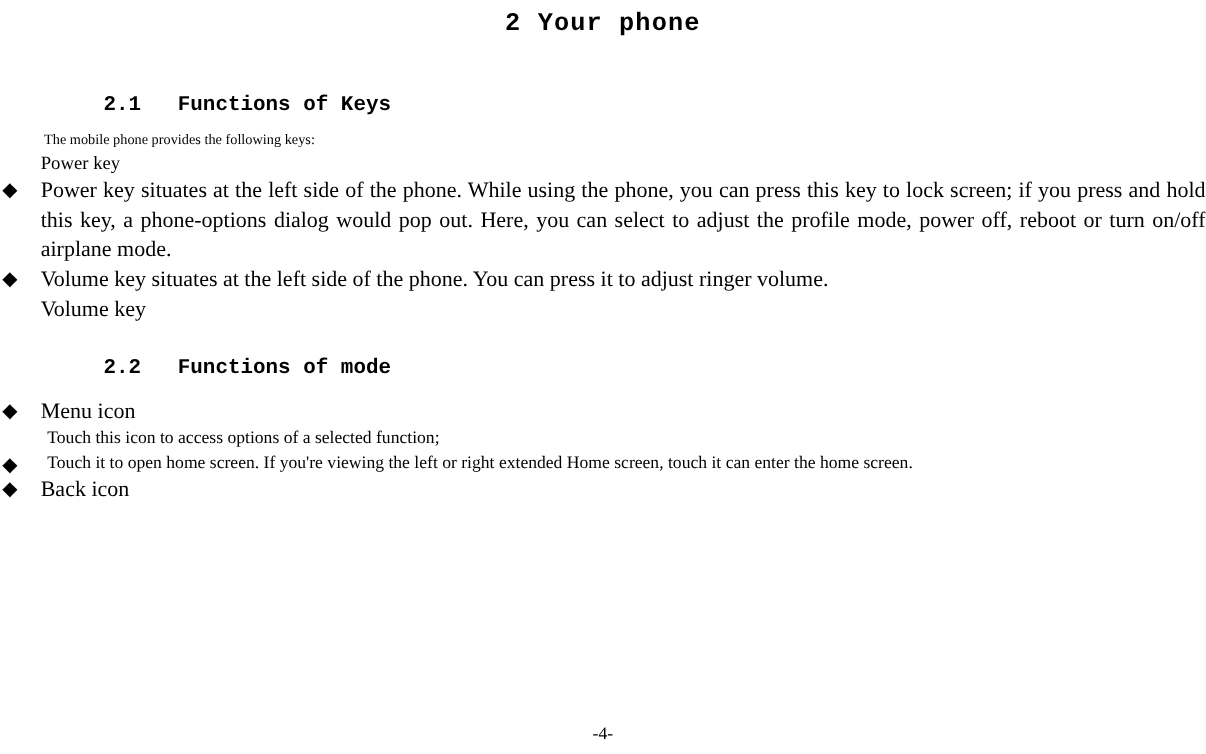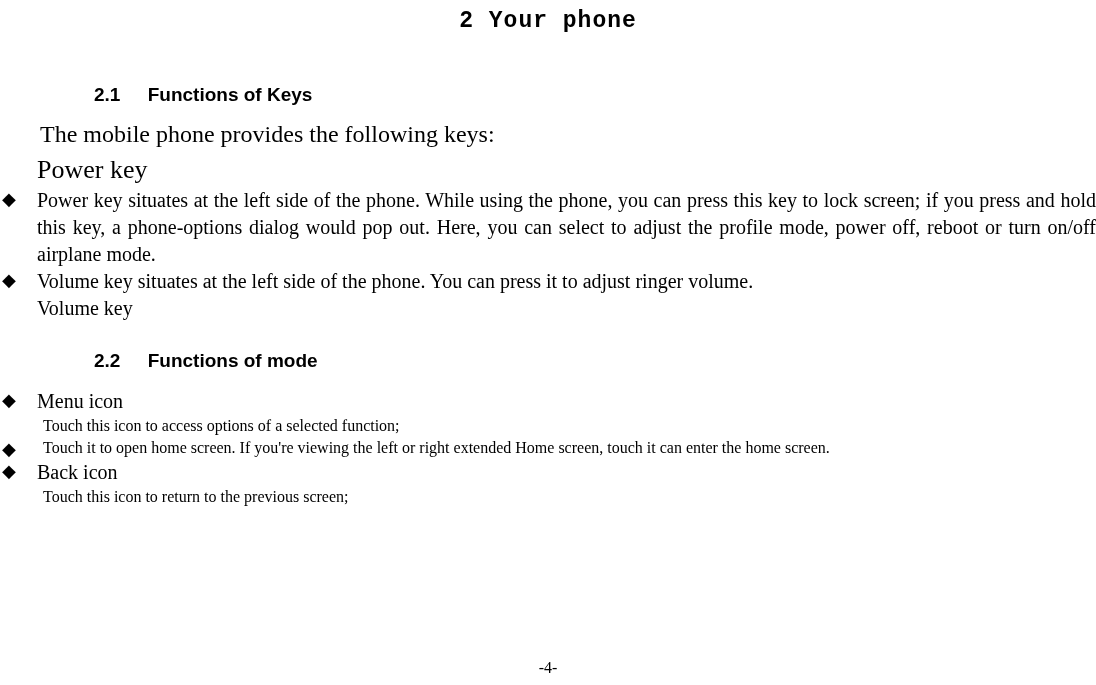--- a/index.html
+++ b/index.html
@@ -18,37 +18,37 @@
     }
     .chapter-title {
       text-align: center;
       font-family: "Courier New", Courier, monospace;
       font-weight: bold;
       font-size: 23px;
       letter-spacing: 1px;
       margin-bottom: 50px;
     }
     .section-heading {
-      font-family: Liberation Sans, sans-serif;
+      font-family: Liberation Mono, monospace;
       font-weight: bold;
       font-size: 19px;
       margin-left: 94px;
       margin-bottom: 12px;
     }
     .section-heading .num {
       margin-right: 22px;
     }
     .intro-text {
-      font-size: 24px;
+      font-size: 13px;
       margin-left: 40px;
       margin-bottom: 2px;
       line-height: 1.35;
     }
     .plain-line {
-      font-size: 26px;
+      font-size: 17px;
       margin-left: 37px;
       line-height: 1.35;
     }
     .bullet-block {
       position: relative;
       padding-left: 37px;
       margin-top: 0px;
     }
     .bullet-marker {
       position: absolute;
@@ -129,16 +129,15 @@
 </div>
 
 <div class="bullet-block">
   <span class="bullet-marker">◆</span>
   <div class="bullet-sub">Touch it to open home screen. If you're viewing the left or right extended Home screen, touch it can enter the home screen.</div>
 </div>
 
 <div class="bullet-block">
   <span class="bullet-marker">◆</span>
   <div class="bullet-text">Back icon</div>
-  <div class="bullet-sub">Touch this icon to return to the previous screen;</div>
 </div>
 
 <div class="page-number">-4-</div>
 
 </body></html>

